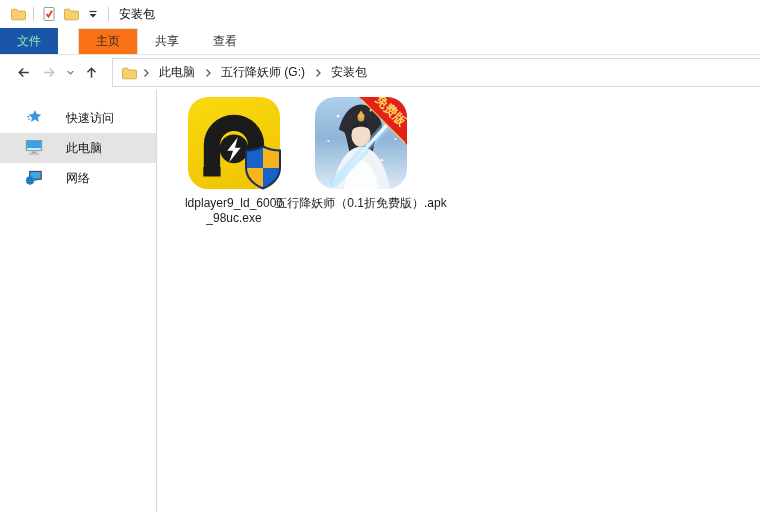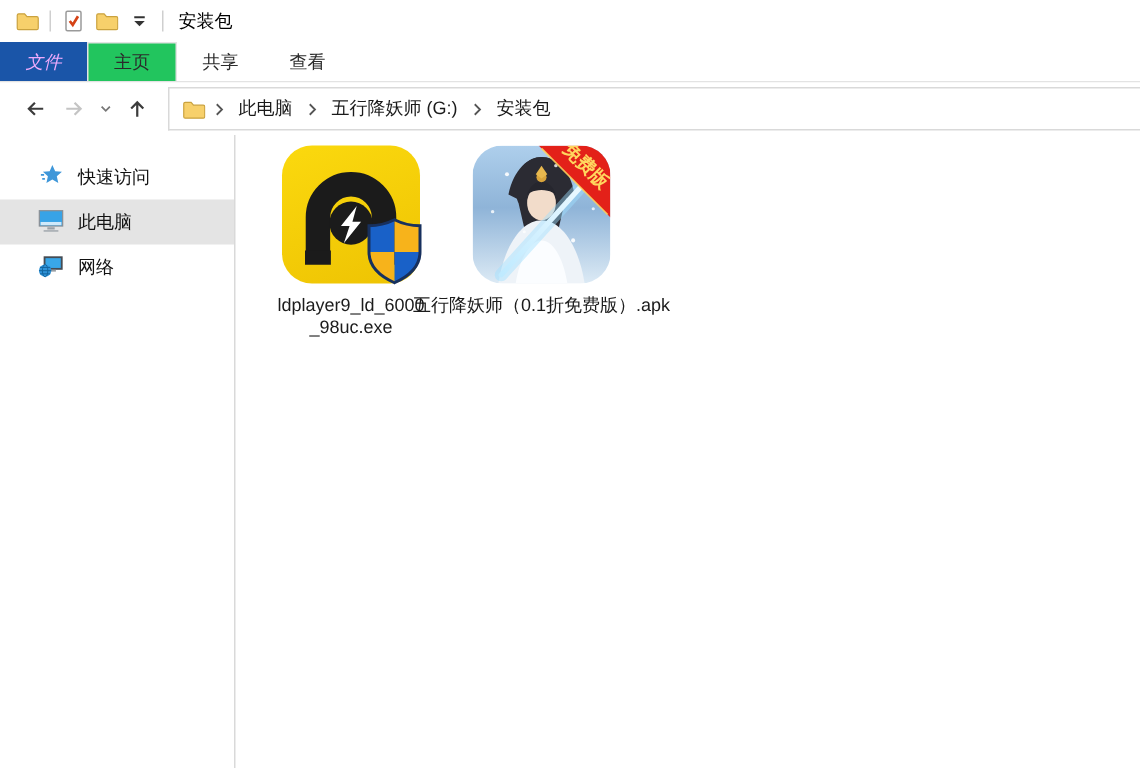--- a/index.html
+++ b/index.html
@@ -8,37 +8,37 @@
 
   
   .titlebar { height:28px; display:flex; align-items:center; padding-left:7px; background:#fff; }
   .qat-btn { display:flex; align-items:center; justify-content:center; width:22px; height:22px; }
   .tb-sep { width:1px; height:14px; background:#cfcfcf; margin:0 4px; }
   .win-title { margin-left:6px; color:#000; }
 
   
   .tabbar { height:27px; display:flex; align-items:stretch; border-bottom:1px solid #e3e3e3; background:#fff; }
   .tab { padding:0 17px; display:flex; align-items:center; cursor:default; color:#2b2b2b; }
-  .tab.file { background:#1a55a8; color:#f0abfc;font-style:italic; }
-  .tab.active { background:#22c55e; border:1px solid #e3e3e3; border-bottom:none; }
+  .tab.file { background:#1a55a8; color:#86efac; }
+  .tab.active { background:#f97316; border:1px solid #e3e3e3; border-bottom:none;margin-left:20px; }
 
   
   .navbar { height:35px; display:flex; align-items:center; background:#fff; padding-left:10px; }
   .nav-btn { width:26px; height:26px; display:flex; align-items:center; justify-content:center; }
   .nav-btn.chev { width:16px; }
   .addressbar { flex:1; height:29px; margin-left:8px; border:1px solid #d9d9d9; border-right:none;
     display:flex; align-items:center; background:#fff; padding-left:5px; }
   .crumb { display:flex; align-items:center; height:100%; }
   .crumb-seg { padding:0 7px; display:flex; align-items:center; height:100%; color:#1a1a1a; }
   .crumb-chev { display:flex; align-items:center; }
 
   
   .bodywrap { display:flex; height:422px; }
   .sidebar { width:157px; border-right:1px solid #d9d9d9; padding-top:13px; flex-shrink:0; }
-  .side-item { height:30px; display:flex; align-items:center; padding-left:25px; gap:9px; }
+  .side-item { height:30px; display:flex; align-items:center; padding-left:25px; gap:23px; }
   .side-item.selected { background:#e4e4e4; }
   .side-label { color:#111; }
 
   .main { flex:1; padding:7px 0 0 21px; display:flex; align-items:flex-start; }
   .file-item { display:flex; flex-direction:column; align-items:center; }
   .file-item.exe { width:112px; }
   .file-item.apk { width:132px; margin-left:5px; }
   .file-icon { width:92px; height:92px; position:relative; }
   .file-label { margin-top:7px; line-height:15px; text-align:center; color:#1c1c1c; }
   .file-item.exe .file-label { width:104px; word-break:break-all; }

